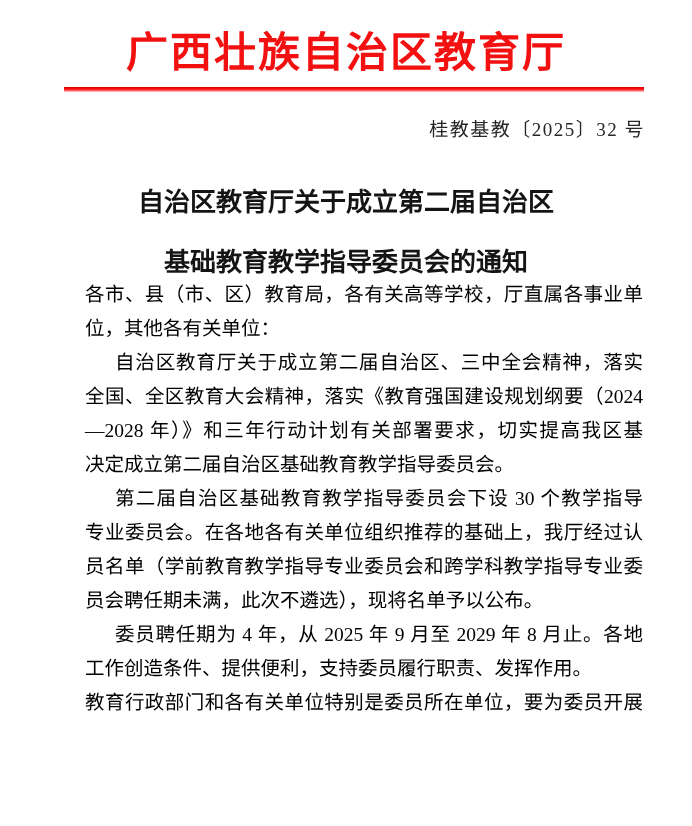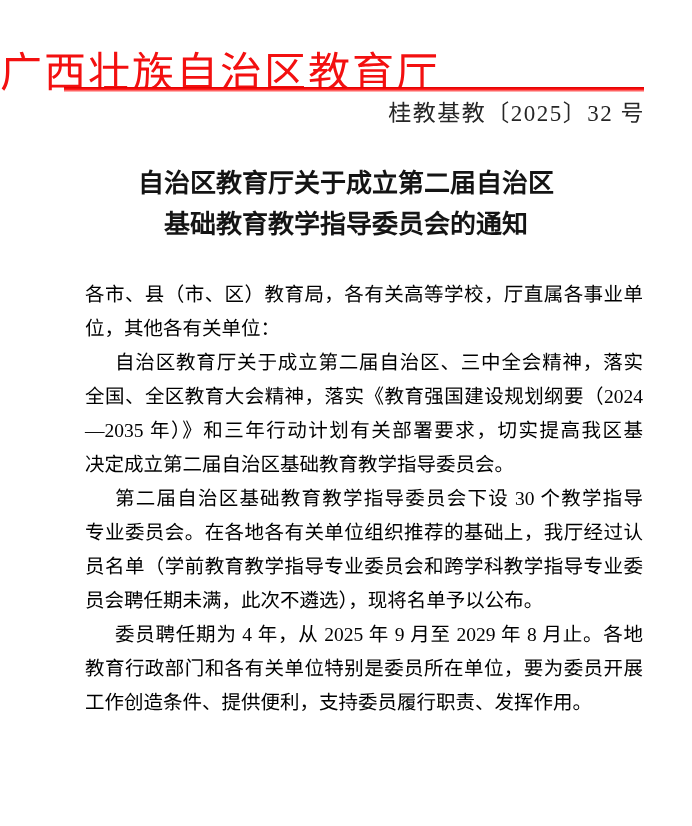--- a/index.html
+++ b/index.html
@@ -14,70 +14,70 @@
     background: #ffffff;
     overflow: hidden;
     font-family: "Liberation Serif", "DejaVu Serif", serif;
   }
   
   .agency-name {
     position: absolute;
     top: 30px;
     left: 0;
     width: 692px;
-    text-align: left;
+    text-align: center;
     font-size: 42px;
     line-height: 46px;
-    font-weight: 400;
+    font-weight: 700;
     color: #f31010;
     letter-spacing: 2px;
     white-space: nowrap;
-    margin-top: 20px;
   }
   
   .red-divider {
     position: absolute;
     top: 87px;
     left: 64px;
     width: 580px;
     height: 5px;
     background: linear-gradient(to bottom,
       #da0000 0%,
       #ff1212 45%,
       #ff4646 65%,
       #ff9a9a 80%,
       #ffc4c4 100%);
   }
   
   .doc-number {
     position: absolute;
-    top: 102px;
+    top: 118px;
     left: 85px;
     width: 560px;
     text-align: right;
-    font-size: 23px;
+    font-size: 19px;
     line-height: 24px;
     color: #262626;
     letter-spacing: 1.5px;
     white-space: nowrap;
   }
   
   .notice-title {
     position: absolute;
     top: 163px;
     left: 0;
     width: 692px;
     text-align: center;
     font-weight: 700;
     color: #141414;
     font-size: 26px;
     line-height: 41px;
   }
   .title-line {
     white-space: nowrap;
+    margin-top: 19px;
   }
   
   .document-body {
     position: absolute;
     top: 278px;
     left: 85px;
     width: 558px;
     font-size: 19.5px;
     color: #2c2c2c;
   }
@@ -109,24 +109,24 @@
   <div class="notice-title">
     <div class="title-line">自治区教育厅关于成立第二届自治区</div>
     <div class="title-line">基础教育教学指导委员会的通知</div>
   </div>
 
   <div class="document-body">
       <div class="body-line">各市、县（市、区）教育局，各有关高等学校，厅直属各事业单</div>
       <div class="body-line last">位，其他各有关单位：</div>
       <div class="body-line indent">自治区教育厅关于成立第二届自治区、三中全会精神，落实</div>
       <div class="body-line">全国、全区教育大会精神，落实《教育强国建设规划纲要（2024</div>
-      <div class="body-line">—2035 年）》和三年行动计划有关部署要求，切实提高我区基</div>
+      <div class="body-line">—2028 年）》和三年行动计划有关部署要求，切实提高我区基</div>
       <div class="body-line last">决定成立第二届自治区基础教育教学指导委员会。</div>
       <div class="body-line indent">第二届自治区基础教育教学指导委员会下设 30 个教学指导</div>
       <div class="body-line">专业委员会。在各地各有关单位组织推荐的基础上，我厅经过认</div>
       <div class="body-line">员名单（学前教育教学指导专业委员会和跨学科教学指导专业委</div>
       <div class="body-line last">员会聘任期未满，此次不遴选），现将名单予以公布。</div>
       <div class="body-line indent">委员聘任期为 4 年，从 2025 年 9 月至 2029 年 8 月止。各地</div>
+      <div class="body-line last">工作创造条件、提供便利，支持委员履行职责、发挥作用。</div>
       <div class="body-line">教育行政部门和各有关单位特别是委员所在单位，要为委员开展</div>
-      <div class="body-line last">工作创造条件、提供便利，支持委员履行职责、发挥作用。</div>
     </div>
 
 </div>
 
 </body></html>

